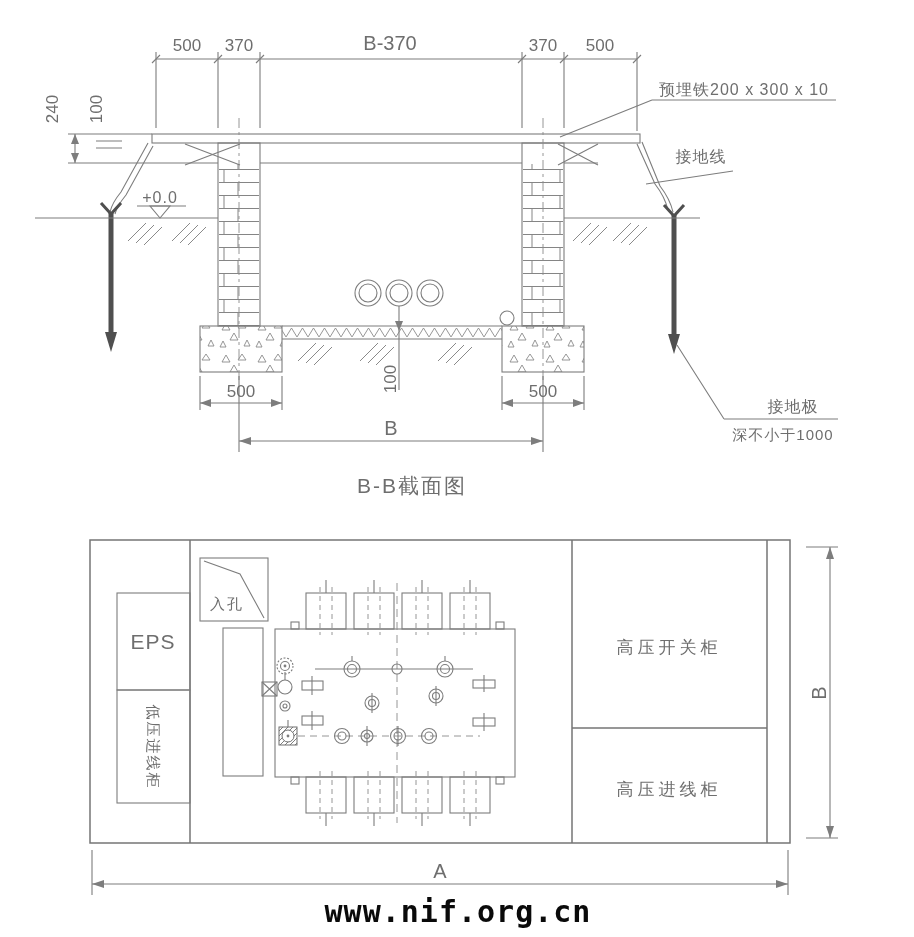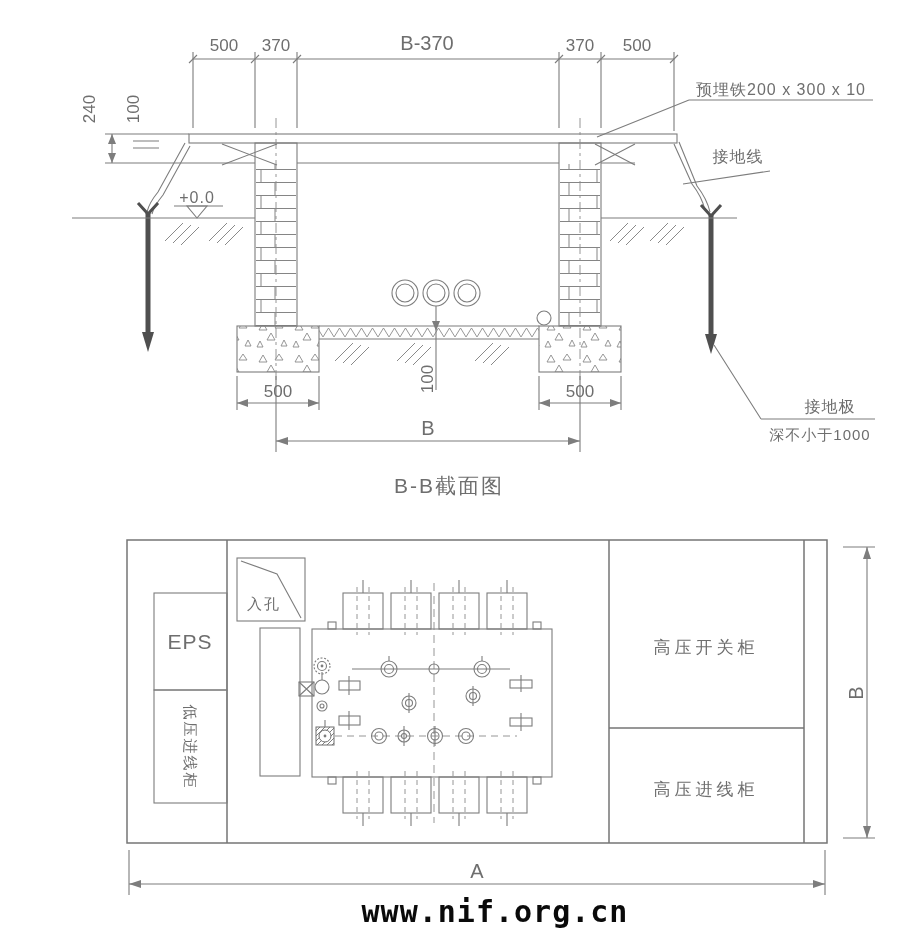--- a/index.html
+++ b/index.html
@@ -1,16 +1,16 @@
 <!DOCTYPE html>
 <html><head>
 <meta charset="utf-8">
 <style>
   html,body{margin:0;padding:0;background:#ffffff;}
-  .stage{width:876px;height:937px;position:relative;background:#ffffff;overflow:hidden;padding-left:37px;}
+  .stage{width:876px;height:937px;position:relative;background:#ffffff;overflow:hidden;}
   svg{display:block;}
   svg text{font-family:"Liberation Sans","DejaVu Sans",sans-serif;fill:#6e6e6e;}
   .dim{font-size:17px;}
   .dimbig{font-size:20px;}
   .lbl{font-size:16px;letter-spacing:1px;}
   .lbl2{font-size:15px;letter-spacing:1px;}
   .cnroom{font-size:17px;letter-spacing:4px;}
   .cnroom2{font-size:15px;letter-spacing:2px;}
   .ttl{font-size:21px;letter-spacing:2px;}
   .eps{font-size:21px;letter-spacing:1px;}

